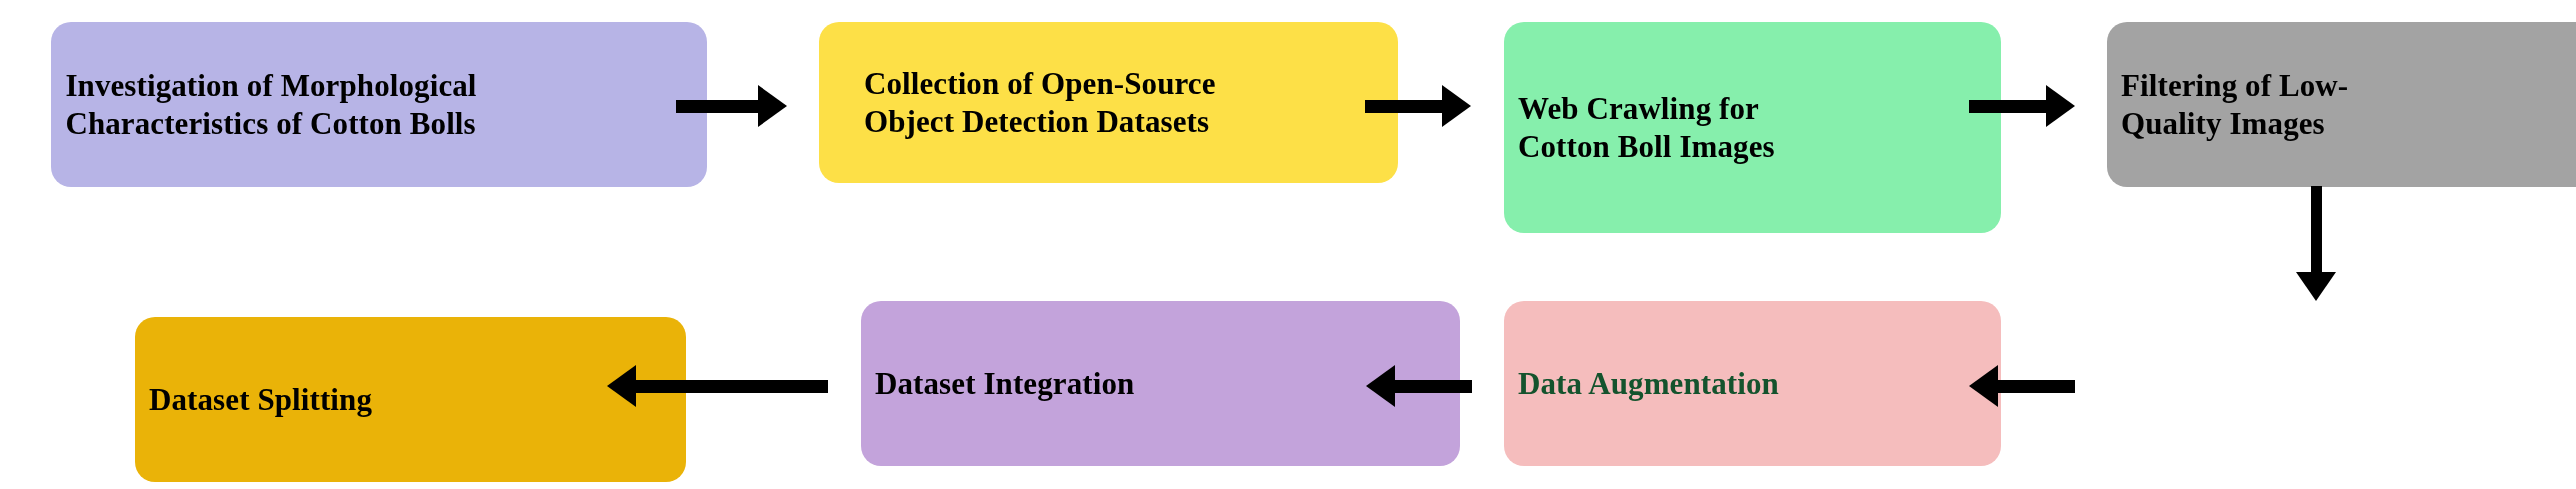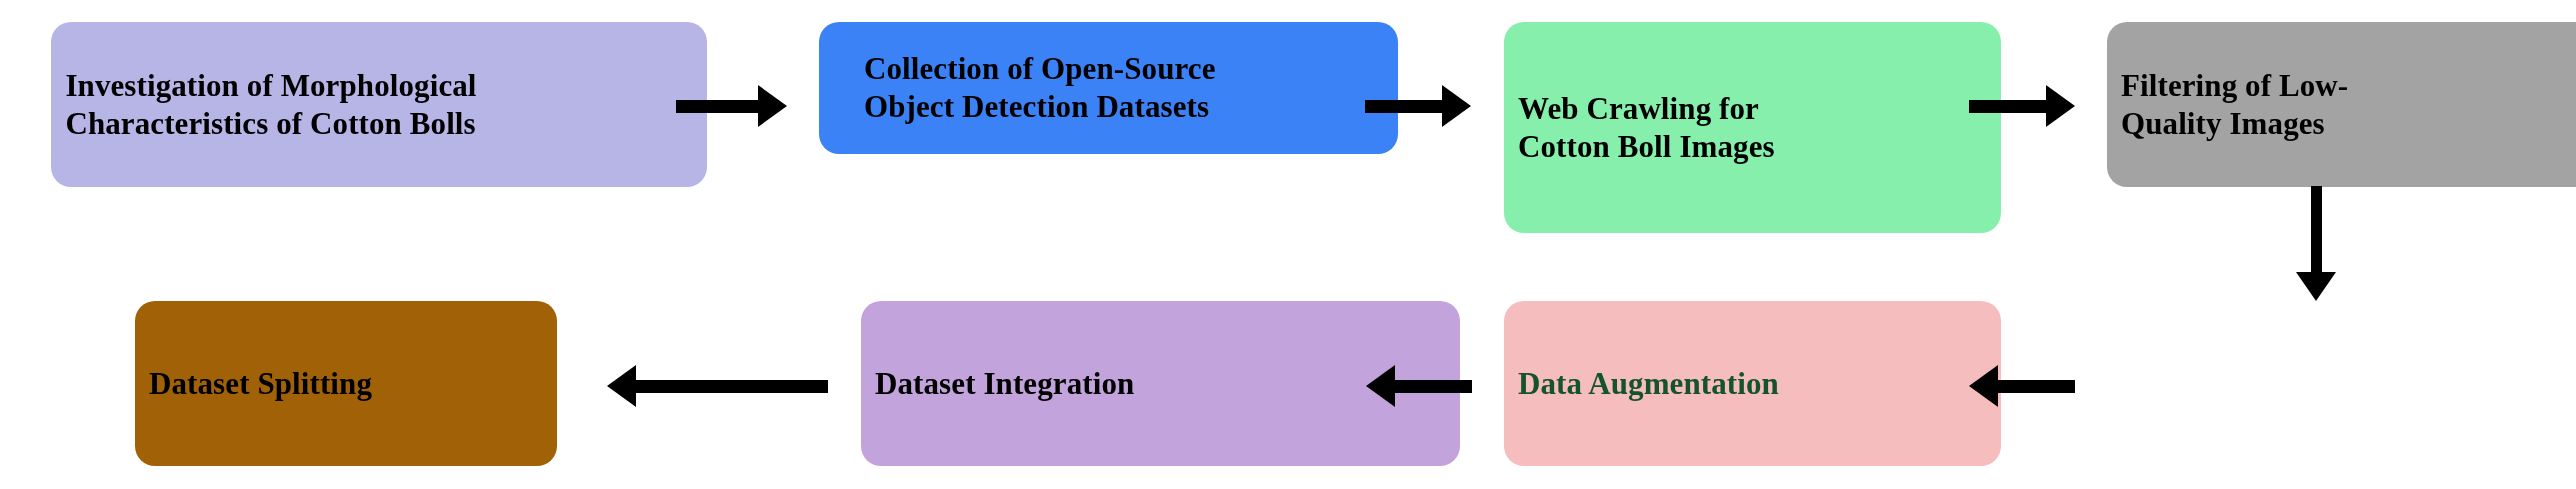--- a/index.html
+++ b/index.html
@@ -95,21 +95,21 @@
 </head>
 <body>
 
 <div id="canvas" style="background: rgb(255, 255, 255);">
 
   <div class="node" style="left: 19.4px; top: 22px; width: 656px; height: 165px; background: rgb(183, 180, 230); color: rgb(0, 0, 0);">
     <span class="label">Investigation of Morphological
 Characteristics of Cotton Bolls</span>
   </div>
 
-  <div class="node" style="left: 787px; top: 22px; width: 579px; height: 132px; background: #3b82f6; color: rgb(0, 0, 0); padding-left: 45px;">
+  <div class="node" style="left: 787px; top: 22px; width: 579px; height: 161px; background: #fde047; color: rgb(0, 0, 0); padding-left: 45px;">
     <span class="label">Collection of Open-Source
 Object Detection Datasets</span>
   </div>
 
   <div class="node" style="left: 1472px; top: 22px; width: 497px; height: 211px; background: #86efac; color: rgb(0, 0, 0);">
     <span class="label">Web Crawling for
 Cotton Boll Images</span>
   </div>
 
   <div class="node" style="left: 2075px; top: 22px; width: 571px; height: 165px; background: #a3a3a3; color: rgb(0, 0, 0);">
@@ -119,21 +119,21 @@
 
 
   <div class="node" style="left: 1472px; top: 301px; width: 497px; height: 165px; background: rgb(245, 189, 189); color: #14532d;">
     <span class="label">Data Augmentation</span>
   </div>
 
   <div class="node" style="left: 829px; top: 301px; width: 599px; height: 165px; background: rgb(195, 163, 219); color: rgb(0, 0, 0);">
     <span class="label">Dataset Integration</span>
   </div>
 
-  <div class="node" style="left: 103px; top: 301px; width: 422px; height: 165px; background: #a16207; color: rgb(0, 0, 0);">
+  <div class="node" style="left: 103px; top: 317px; width: 551px; height: 165px; background: #eab308; color: rgb(0, 0, 0);">
     <span class="label">Dataset Splitting</span>
   </div>
 
   <div class="arrow-h right" style="left: 676px; top: 106px; width: 111px;">
     <span class="shaft" style="background: rgb(0, 0, 0); left: 0px; width: 88px;"></span>
     <span class="head" style="border-left-color: rgb(0, 0, 0);"></span>
   </div>
 
   <div class="arrow-h right" style="left: 1365px; top: 106px; width: 106px;">
     <span class="shaft" style="background: rgb(0, 0, 0); left: 0px; width: 83px;"></span>

